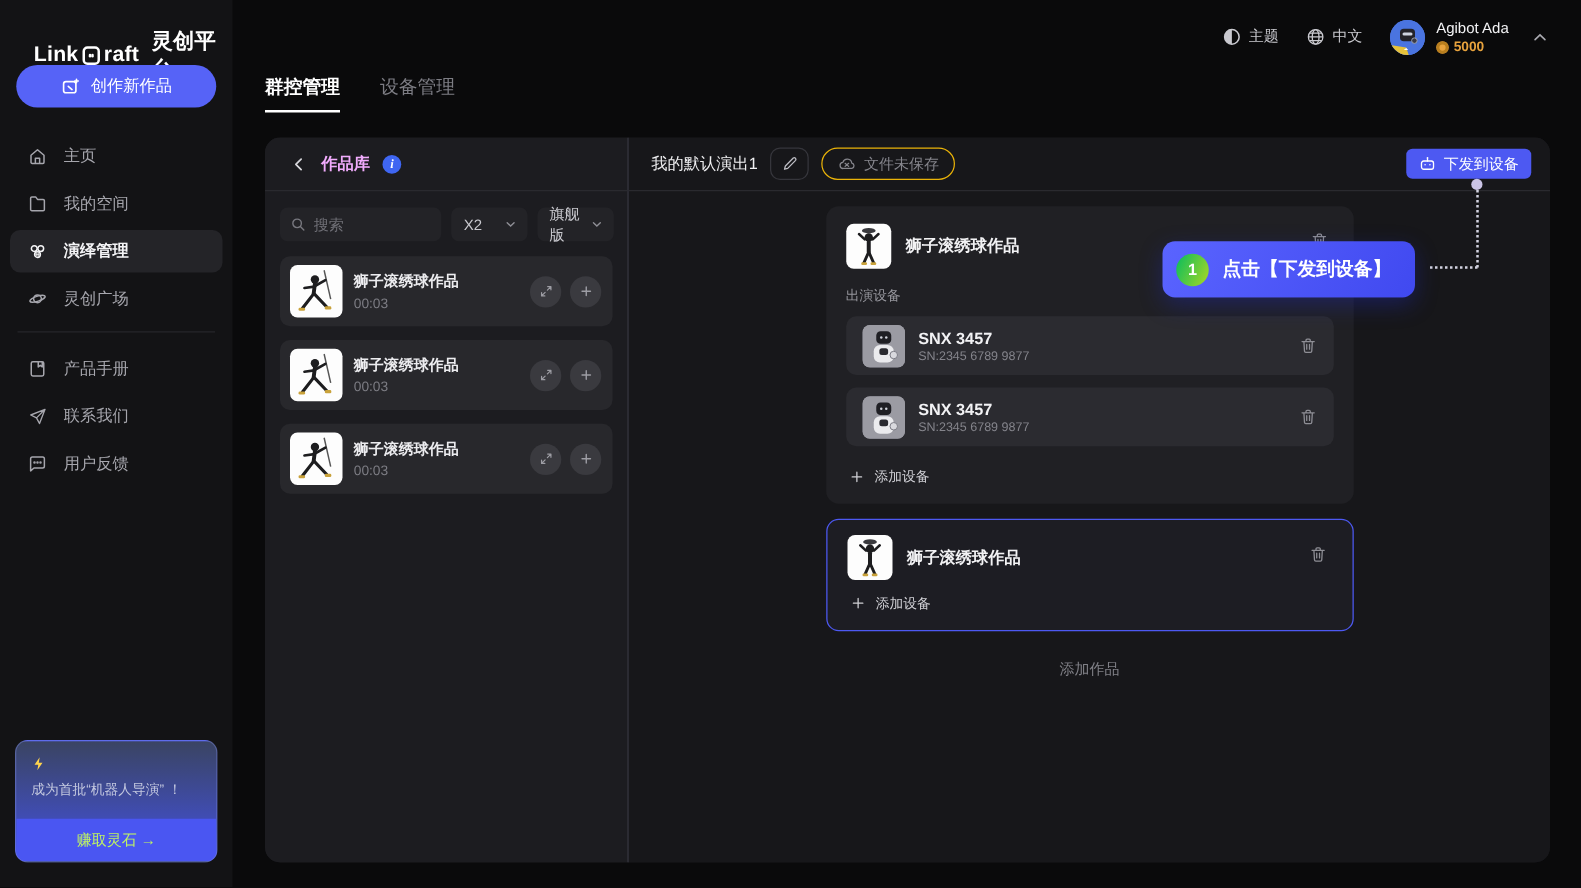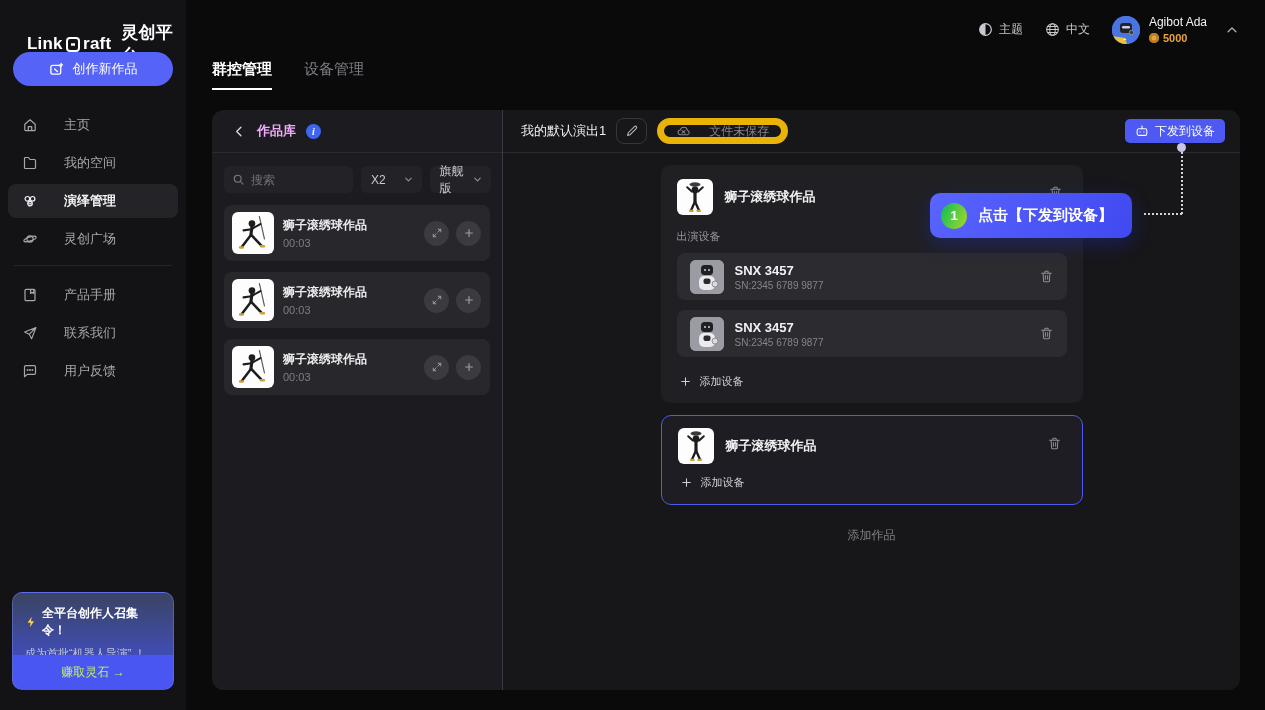--- a/index.html
+++ b/index.html
@@ -10,21 +10,21 @@
 
   
   .sidebar { position:absolute; left:0; top:0; width:186px; height:710px; background:#131315; }
   .logo { position:absolute; left:27px; top:21px; display:flex; align-items:center; gap:2px; font-size:17px; font-weight:bold; color:#fff; letter-spacing:.2px; }
   .logo-glyph { width:15px; height:15px; border:2px solid #fff; border-radius:4px; margin:0 1px; position:relative; }
   .logo-glyph i { position:absolute; top:4px; width:2.5px; height:3.5px; background:#fff; border-radius:1px; }
   .logo-glyph i.l { left:3px; } .logo-glyph i.r { right:3px; }
   .logo-cn { margin-left:8px; }
   .create-btn { position:absolute; left:13px; top:52px; width:160px; height:34px; border-radius:17px; background:#5663f7; color:#fff; font-size:13px; gap:9px; cursor:pointer; }
   .nav { position:absolute; left:8px; top:108px; width:170px; }
-  .nav-item { height:34px; display:flex; align-items:center; gap:26px; padding:0 14px; border-radius:8px; color:#a6a6ad; font-size:13px; margin-bottom:4px; cursor:pointer; }
+  .nav-item { height:34px; display:flex; align-items:center; gap:13px; padding:0 14px; border-radius:8px; color:#a6a6ad; font-size:13px; margin-bottom:4px; cursor:pointer; }
   .nav-item.active { background:#242428; color:#f4f4f6; font-weight:bold; }
   .nav-divider { margin:9px 6px 12px; border-top:1px solid #26262a; }
   .promo { position:absolute; left:12px; bottom:20px; width:162px; height:98px; border-radius:10px; overflow:hidden; background:linear-gradient(180deg,#3a4462 0%,#414ebe 72%,#4a55f0 100%); border:1px solid rgba(128,142,230,.40); }
   .promo-title { display:flex; align-items:center; gap:5px; padding:12px 12px 0; font-size:12px; font-weight:bold; color:#fff; }
   .promo-sub { padding:7px 12px 0; font-size:11px; color:#c3c8df; }
   .promo-cta { position:absolute; left:0; bottom:0; width:100%; height:34px; background:#4a56f2; color:#bef264; font-size:12px; cursor:pointer; }
 
   
   .topbar { position:absolute; right:26px; top:15px; display:flex; align-items:center; gap:22px; }
   .top-link { display:flex; align-items:center; gap:6px; font-size:12px; color:#c9c9cf; cursor:pointer; }
@@ -59,21 +59,21 @@
   .lib-item-title { font-size:12px; font-weight:bold; color:#ececef; }
   .lib-item-dur { font-size:11px; color:#7c7c83; margin-top:3px; }
   .lib-item-actions { margin-left:auto; display:flex; gap:7px; }
   .circle-btn { width:25px; height:25px; border-radius:50%; background:#3a3a3f; color:#9d9da4; cursor:pointer; flex:none; }
 
   
   .ed { flex:1; background:#17171a; display:flex; flex-direction:column; position:relative; }
   .ed .panel-header { padding:0 15px 0 18px; gap:10px; }
   .ed-title { font-size:13px; color:#f0f0f2; }
   .icon-btn { width:31px; height:26px; border:1px solid #36363c; border-radius:8px; color:#bcbcc3; cursor:pointer; }
-  .status-pill { height:26px; border:7px solid #eab308; border-radius:14px; display:flex; align-items:center; gap:18px; padding:0 12px; font-size:12px; color:#85858c; cursor:pointer; }
+  .status-pill { height:26px; border:1px solid #eab308; border-radius:14px; display:flex; align-items:center; gap:6px; padding:0 12px; font-size:12px; color:#85858c; cursor:pointer; }
   .deploy-btn { margin-left:auto; height:24px; background:#4d59f2; border-radius:5px; display:flex; align-items:center; gap:6px; padding:0 10px; font-size:12px; color:#fff; cursor:pointer; }
   .ed-body { flex:1; display:flex; flex-direction:column; align-items:center; padding-top:12px; }
   .card { width:422px; background:#202024; border-radius:10px; padding:14px 16px 12px; position:relative; }
   .card-head { display:flex; align-items:center; gap:12px; }
   .card-thumb { width:36px; height:36px; background:#fdfdfd; border-radius:6px; overflow:hidden; flex:none; }
   .card-title { font-size:13px; font-weight:bold; color:#f2f2f4; }
   .card-trash { position:absolute; right:20px; top:20px; color:#8e8e95; cursor:pointer; }
   .devices-label { font-size:11px; color:#96969d; margin:14px 0 9px; }
   .device-row { height:47px; background:#2b2b30; border-radius:8px; display:flex; align-items:center; gap:11px; padding:0 13px; margin-bottom:10px; }
   .device-avatar { width:34px; height:34px; border-radius:6px; background:#9b9ba3; overflow:hidden; flex:none; }
@@ -189,21 +189,20 @@
       </div>
     </nav>
 
     <div class="promo">
       <div class="promo-title">
         <span>
             <svg width="12" height="12" viewBox="0 0 16 16" fill="#ffd44d">
               <path d="M9 1L3.5 9h4l-1 6L12 7H8l1-6z"></path>
             </svg>
           </span>
-        <span>全平台创作人召集令！</span>
       </div>
       <div class="promo-sub">成为首批“机器人导演” ！</div>
       <div class="promo-cta fc">赚取灵石 →</div>
     </div>
   </aside>
 
   <div class="topbar">
     <div class="top-link">
       <span>
           <svg width="15" height="15" viewBox="0 0 16 16" fill="none" stroke="#c9c9cf" stroke-width="1.3">

